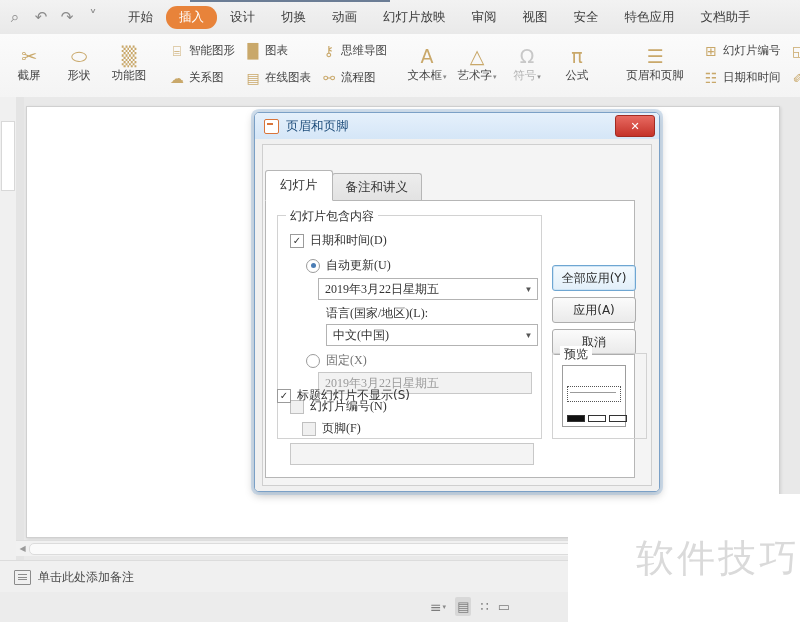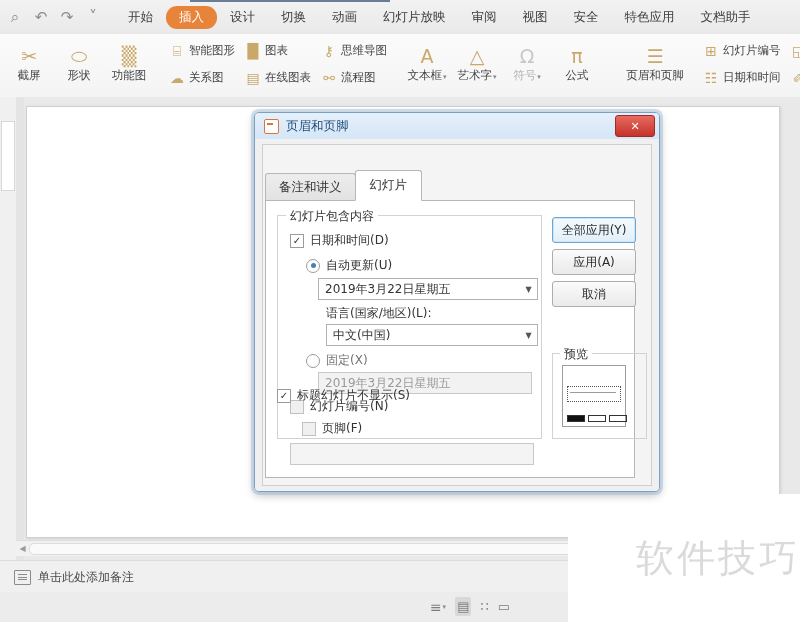--- a/index.html
+++ b/index.html
@@ -156,20 +156,21 @@
   .tab.sel{background:#fff;border-bottom:1px solid #fff;position:relative;z-index:2;padding:6px 14px 6px;}
   .tabpanel{
     position:absolute;left:10px;top:61px;width:368px;height:276px;
     background:#fff;border:1px solid #b6b6b6;
   }
 
   
   .gbox{
     position:absolute;left:11px;top:14px;width:263px;height:222px;
     border:1px solid #d2d2d2;
+    font-family:Liberation Serif, serif;
   }
   .gbox-lg{
     position:absolute;left:8px;top:-8px;background:#fff;padding:0 4px;
     font-size:12px;color:#333;white-space:nowrap;
   }
 
   .row{position:absolute;display:flex;align-items:center;gap:6px;}
   .cb{
     width:12px;height:12px;border:1px solid #9b9b9b;background:#fff;
     display:inline-flex;align-items:center;justify-content:center;
@@ -196,21 +197,21 @@
     position:absolute;height:20px;border:1px solid #c8c8c8;background:#f2f2f2;
     display:flex;align-items:center;padding:0 6px;font-size:12px;color:#9a9a9a;
   }
   .txtbox.empty{background:#f4f4f4;}
 
   
   .btn{
     position:absolute;width:82px;height:24px;border:1px solid #adadad;border-radius:3px;
     background:linear-gradient(#fbfbfb,#eaeaea);
     display:flex;align-items:center;justify-content:center;
-    font-size:12px;color:#2c2c2c;
+    font-size:12px;color:#2c2c2c;margin-top:48px;
   }
   .btn.def{
     border:1px solid #6ea6d2;box-shadow:0 0 0 1px #cfe4f4 inset;
     background:linear-gradient(#f4fafe,#e2eff9);
   }
 
   
   .prev{
     position:absolute;left:286px;top:152px;width:82px;height:84px;border:1px solid #d2d2d2;padding-left:11px;
   }
@@ -414,22 +415,22 @@
     <div class="dlg-title">
       <div class="dlg-ico"></div>
       <div class="dlg-ttl">页眉和页脚</div>
       <div class="dlg-close">✕</div>
     </div>
 
     <div class="dlg-body">
       <div class="dlg-inner"></div>
 
       <div class="tabs">
+        <div class="tab sel">幻灯片</div>
         <div class="tab">备注和讲义</div>
-        <div class="tab sel">幻灯片</div>
       </div>
 
       <div class="tabpanel">
 
         <div class="gbox">
           <div class="gbox-lg">幻灯片包含内容</div>
 
           <div class="row" style="left:12px;top:16px">
             <span class="cb">✓</span>
             <span class="lbl">日期和时间(D)</span>

